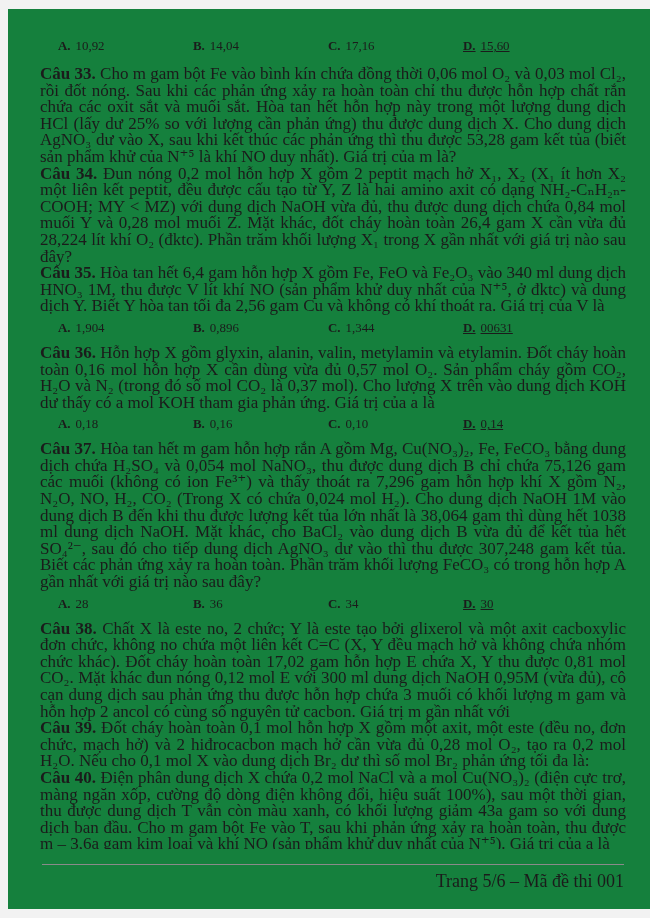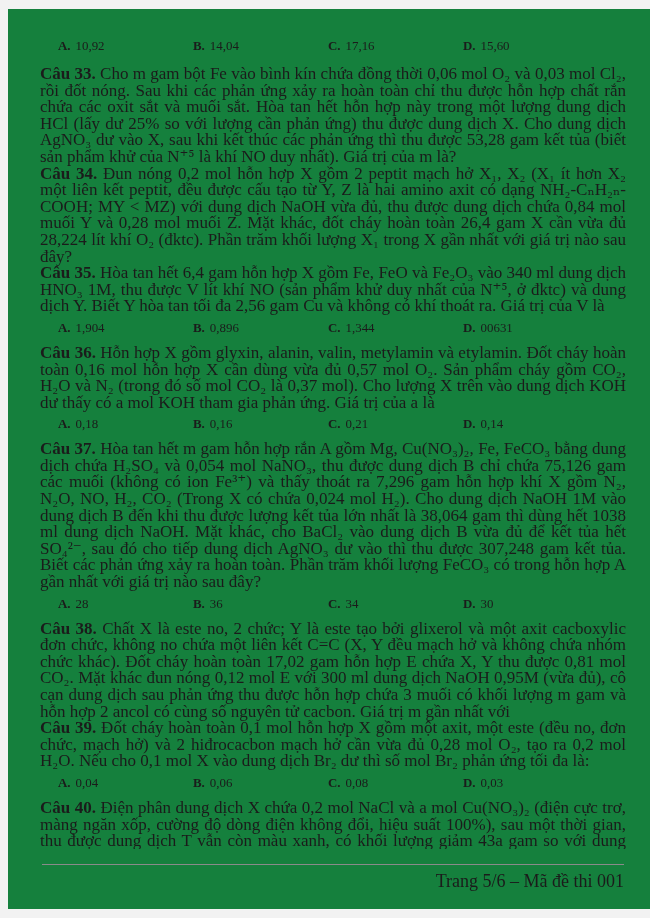--- a/index.html
+++ b/index.html
@@ -26,21 +26,21 @@
     text-align:justify;
   }
   .qlabel{font-weight:bold;}
   .answers{
     display:flex;
     margin:5px 0 9px 18px;
     font-size:12.9px;
     line-height:16px;
   }
   .opt{width:135px;flex:0 0 auto;white-space:nowrap;}
-  .opt:last-child{width:auto;}
+  .opt:last-child{width:auto;text-decoration:underline;}
   .opt b{margin-right:5px;}
   .answers.first{margin-top:3px;margin-bottom:12px;}
   .footer-rule{
     position:absolute;left:34px;right:26px;top:855px;
     border-top:1px solid #8a8a8a;height:0;
   }
   .footer{
     position:absolute;right:26px;top:862px;
     font-size:18px;color:#1b1b1b;
   }
@@ -74,47 +74,41 @@
         <span class="opt"><b>C.</b><span>1,344</span></span>
         <span class="opt"><b>D.</b><span>00631</span></span>
       </div>
     </div>
 
     <div>
       <p class="qtext"><b class="qlabel">Câu 36.</b> <span>Hỗn hợp X gồm glyxin, alanin, valin, metylamin và etylamin. Đốt cháy hoàn toàn 0,16 mol hỗn hợp X cần dùng vừa đủ 0,57 mol O₂. Sản phẩm cháy gồm CO₂, H₂O và N₂ (trong đó số mol CO₂ là 0,37 mol). Cho lượng X trên vào dung dịch KOH dư thấy có a mol KOH tham gia phản ứng. Giá trị của a là</span></p>
       <div class="answers">
         <span class="opt"><b>A.</b><span>0,18</span></span>
         <span class="opt"><b>B.</b><span>0,16</span></span>
-        <span class="opt"><b>C.</b><span>0,21</span></span>
+        <span class="opt"><b>C.</b><span>0,10</span></span>
         <span class="opt"><b>D.</b><span>0,14</span></span>
       </div>
     </div>
 
     <div>
       <p class="qtext"><b class="qlabel">Câu 37.</b> <span>Hòa tan hết m gam hỗn hợp rắn A gồm Mg, Cu(NO₃)₂, Fe, FeCO₃ bằng dung dịch chứa H₂SO₄ và 0,054 mol NaNO₃, thu được dung dịch B chỉ chứa 75,126 gam các muối (không có ion Fe³⁺) và thấy thoát ra 7,296 gam hỗn hợp khí X gồm N₂, N₂O, NO, H₂, CO₂ (Trong X có chứa 0,024 mol H₂). Cho dung dịch NaOH 1M vào dung dịch B đến khi thu được lượng kết tủa lớn nhất là 38,064 gam thì dùng hết 1038 ml dung dịch NaOH. Mặt khác, cho BaCl₂ vào dung dịch B vừa đủ để kết tủa hết SO₄²⁻, sau đó cho tiếp dung dịch AgNO₃ dư vào thì thu được 307,248 gam kết tủa. Biết các phản ứng xảy ra hoàn toàn. Phần trăm khối lượng FeCO₃ có trong hỗn hợp A gần nhất với giá trị nào sau đây?</span></p>
       <div class="answers">
         <span class="opt"><b>A.</b><span>28</span></span>
         <span class="opt"><b>B.</b><span>36</span></span>
         <span class="opt"><b>C.</b><span>34</span></span>
         <span class="opt"><b>D.</b><span>30</span></span>
       </div>
     </div>
 
     <div>
       <p class="qtext"><b class="qlabel">Câu 38.</b> <span>Chất X là este no, 2 chức; Y là este tạo bởi glixerol và một axit cacboxylic đơn chức, không no chứa một liên kết C=C (X, Y đều mạch hở và không chứa nhóm chức khác). Đốt cháy hoàn toàn 17,02 gam hỗn hợp E chứa X, Y thu được 0,81 mol CO₂. Mặt khác đun nóng 0,12 mol E với 300 ml dung dịch NaOH 0,95M (vừa đủ), cô cạn dung dịch sau phản ứng thu được hỗn hợp chứa 3 muối có khối lượng m gam và hỗn hợp 2 ancol có cùng số nguyên tử cacbon. Giá trị m gần nhất với</span></p>
     </div>
 
     <div>
       <p class="qtext"><b class="qlabel">Câu 39.</b> <span>Đốt cháy hoàn toàn 0,1 mol hỗn hợp X gồm một axit, một este (đều no, đơn chức, mạch hở) và 2 hiđrocacbon mạch hở cần vừa đủ 0,28 mol O₂, tạo ra 0,2 mol H₂O. Nếu cho 0,1 mol X vào dung dịch Br₂ dư thì số mol Br₂ phản ứng tối đa là:</span></p>
-      <div class="answers">
-        <span class="opt"><b>A.</b><span>0,04</span></span>
-        <span class="opt"><b>B.</b><span>0,06</span></span>
-        <span class="opt"><b>C.</b><span>0,08</span></span>
-        <span class="opt"><b>D.</b><span>0,03</span></span>
-      </div>
     </div>
 
     <div>
       <p class="qtext"><b class="qlabel">Câu 40.</b> <span>Điện phân dung dịch X chứa 0,2 mol NaCl và a mol Cu(NO₃)₂ (điện cực trơ, màng ngăn xốp, cường độ dòng điện không đổi, hiệu suất 100%), sau một thời gian, thu được dung dịch T vẫn còn màu xanh, có khối lượng giảm 43a gam so với dung dịch ban đầu. Cho m gam bột Fe vào T, sau khi phản ứng xảy ra hoàn toàn, thu được m – 3,6a gam kim loại và khí NO (sản phẩm khử duy nhất của N⁺⁵). Giá trị của a là</span></p>
       <div class="answers">
         <span class="opt"><b>A.</b><span>0,6</span></span>
         <span class="opt"><b>B.</b><span>0,4</span></span>
         <span class="opt"><b>C.</b><span>0,3</span></span>
         <span class="opt"><b>D.</b><span>0,5</span></span>
       </div>

